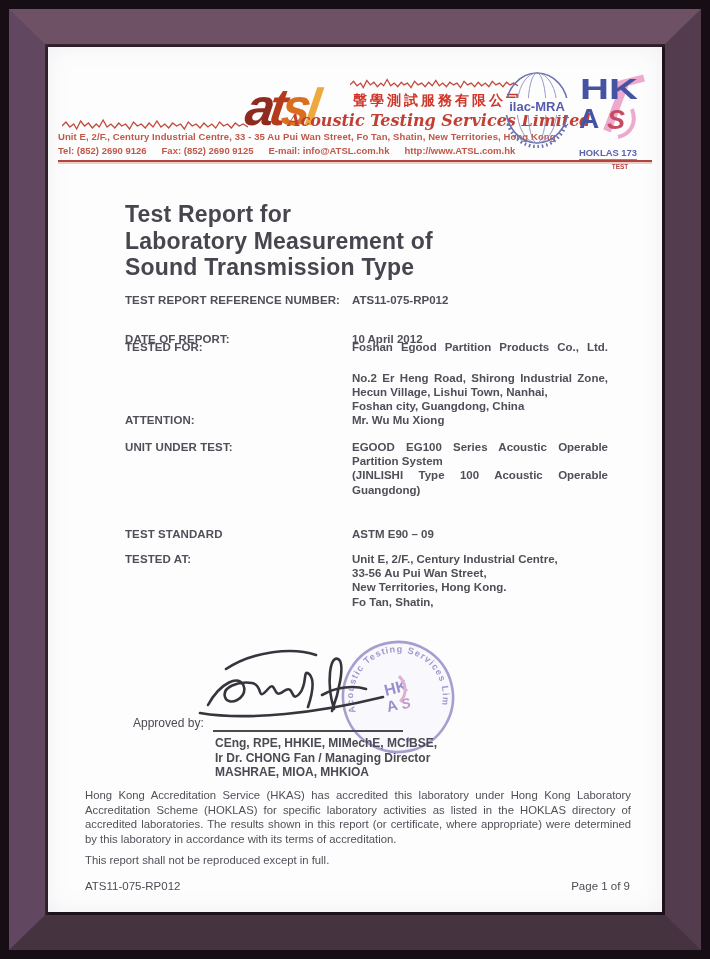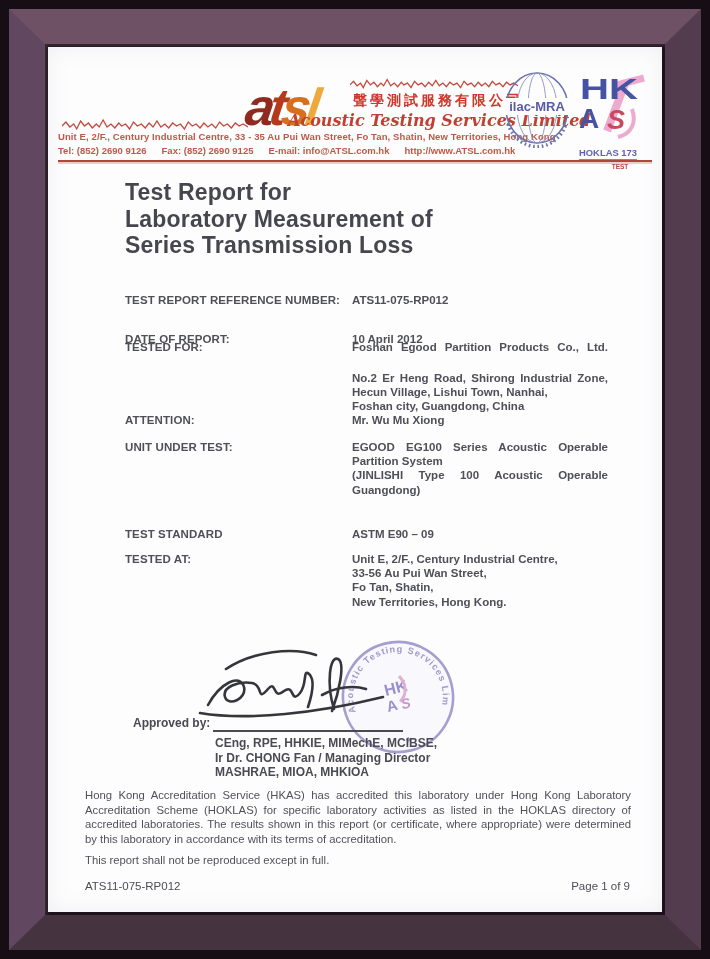--- a/index.html
+++ b/index.html
@@ -66,39 +66,39 @@
   }
   .ilac-logo { position: absolute; left: 455px; top: 23px; }
   .hkas-logo { position: absolute; left: 528px; top: 26px; }
   .hdr-rule {
     position: absolute; left: 10px; top: 113px; width: 594px; height: 2px;
     background: #b2453c; box-shadow: 0 2px 0 rgba(178,69,60,0.25);
   }
 
   
   .title {
-    position: absolute; left: 77px; top: 132px;
+    position: absolute; left: 77px; top: 154px;
     font-size: 23px; font-weight: bold; color: #46464e;
     line-height: 26.5px; letter-spacing: 0.2px;
   }
 
   
   .field-row {
     position: absolute; left: 77px; width: 515px;
     display: flex;
     font-size: 11.5px; font-weight: bold; color: #4f4f58; line-height: 14.2px;
   }
   .f-label { width: 227px; flex: none; letter-spacing: 0.1px; }
   .f-value { width: 256px; flex: none; }
   .j { text-align: justify; text-align-last: justify; }
 
   
   .approved-by {
     position: absolute; left: 85px; top: 669px;
-    font-size: 12px; font-weight: 700; color: #4a4a52;
+    font-size: 12px; font-weight: 400; color: #4a4a52;
   }
   .sig-svg { position: absolute; left: 150px; top: 596px; }
   .sig-svg path { fill: none; stroke: #35353c; stroke-width: 2.6; stroke-linecap: round; }
   .sig-line {
     position: absolute; left: 165px; top: 683px; width: 190px; height: 0;
     border-top: 2px solid #4a4a50;
   }
   .approver-block {
     position: absolute; left: 167px; top: 689px;
     font-size: 12px; font-weight: 600; color: #4a4a52; line-height: 14.5px;
@@ -169,21 +169,21 @@
         <text x="32" y="83" text-anchor="middle" font-size="9.5" font-weight="bold" fill="#5a63ae" textLength="58" lengthAdjust="spacingAndGlyphs">HOKLAS 173</text>
         <line x1="3" y1="87" x2="61" y2="87" stroke="#bc4040" stroke-width="1.4"></line>
         <text x="44" y="96" text-anchor="middle" font-size="6.5" font-weight="bold" fill="#bc4040">TEST</text>
       </svg>
 
       <div class="hdr-rule"></div>
 
       <div class="title">
         <div>Test Report for</div>
         <div>Laboratory Measurement of</div>
-        <div>Series Transmission Loss</div>
+        <div>Sound Transmission Type</div>
       </div>
 
       <div class="field-row" style="top:246px">
         <div class="f-label">TEST REPORT REFERENCE NUMBER:</div>
         <div class="f-value">
           <div>ATS11-075-RP012</div>
         </div>
       </div>
 
       <div class="field-row" style="top:285px">
@@ -231,22 +231,22 @@
         <div class="f-value">
           <div>ASTM E90 – 09</div>
         </div>
       </div>
 
       <div class="field-row" style="top:505px">
         <div class="f-label">TESTED AT:</div>
         <div class="f-value">
           <div>Unit E, 2/F., Century Industrial Centre,</div>
           <div>33-56 Au Pui Wan Street,</div>
+          <div>New Territories, Hong Kong.</div>
           <div>Fo Tan, Shatin,</div>
-          <div>New Territories, Hong Kong.</div>
         </div>
       </div>
 
       <svg class="stamp" width="124" height="124" viewBox="0 0 124 124">
         <g transform="rotate(-14 62 62)">
           <circle cx="62" cy="62" r="55" fill="rgba(150,135,200,0.05)" stroke="#958ac6" stroke-width="2.6"></circle>
           <path id="stampRing" d="M 21,80 A 44.8,44.8 0 1 1 103,80" fill="none"></path>
           <text font-size="9.2" font-weight="bold" fill="#8f82c4" letter-spacing="1.1">
             <textPath href="#stampRing" startOffset="14">Acoustic  Testing  Services  Limited</textPath>
           </text>

